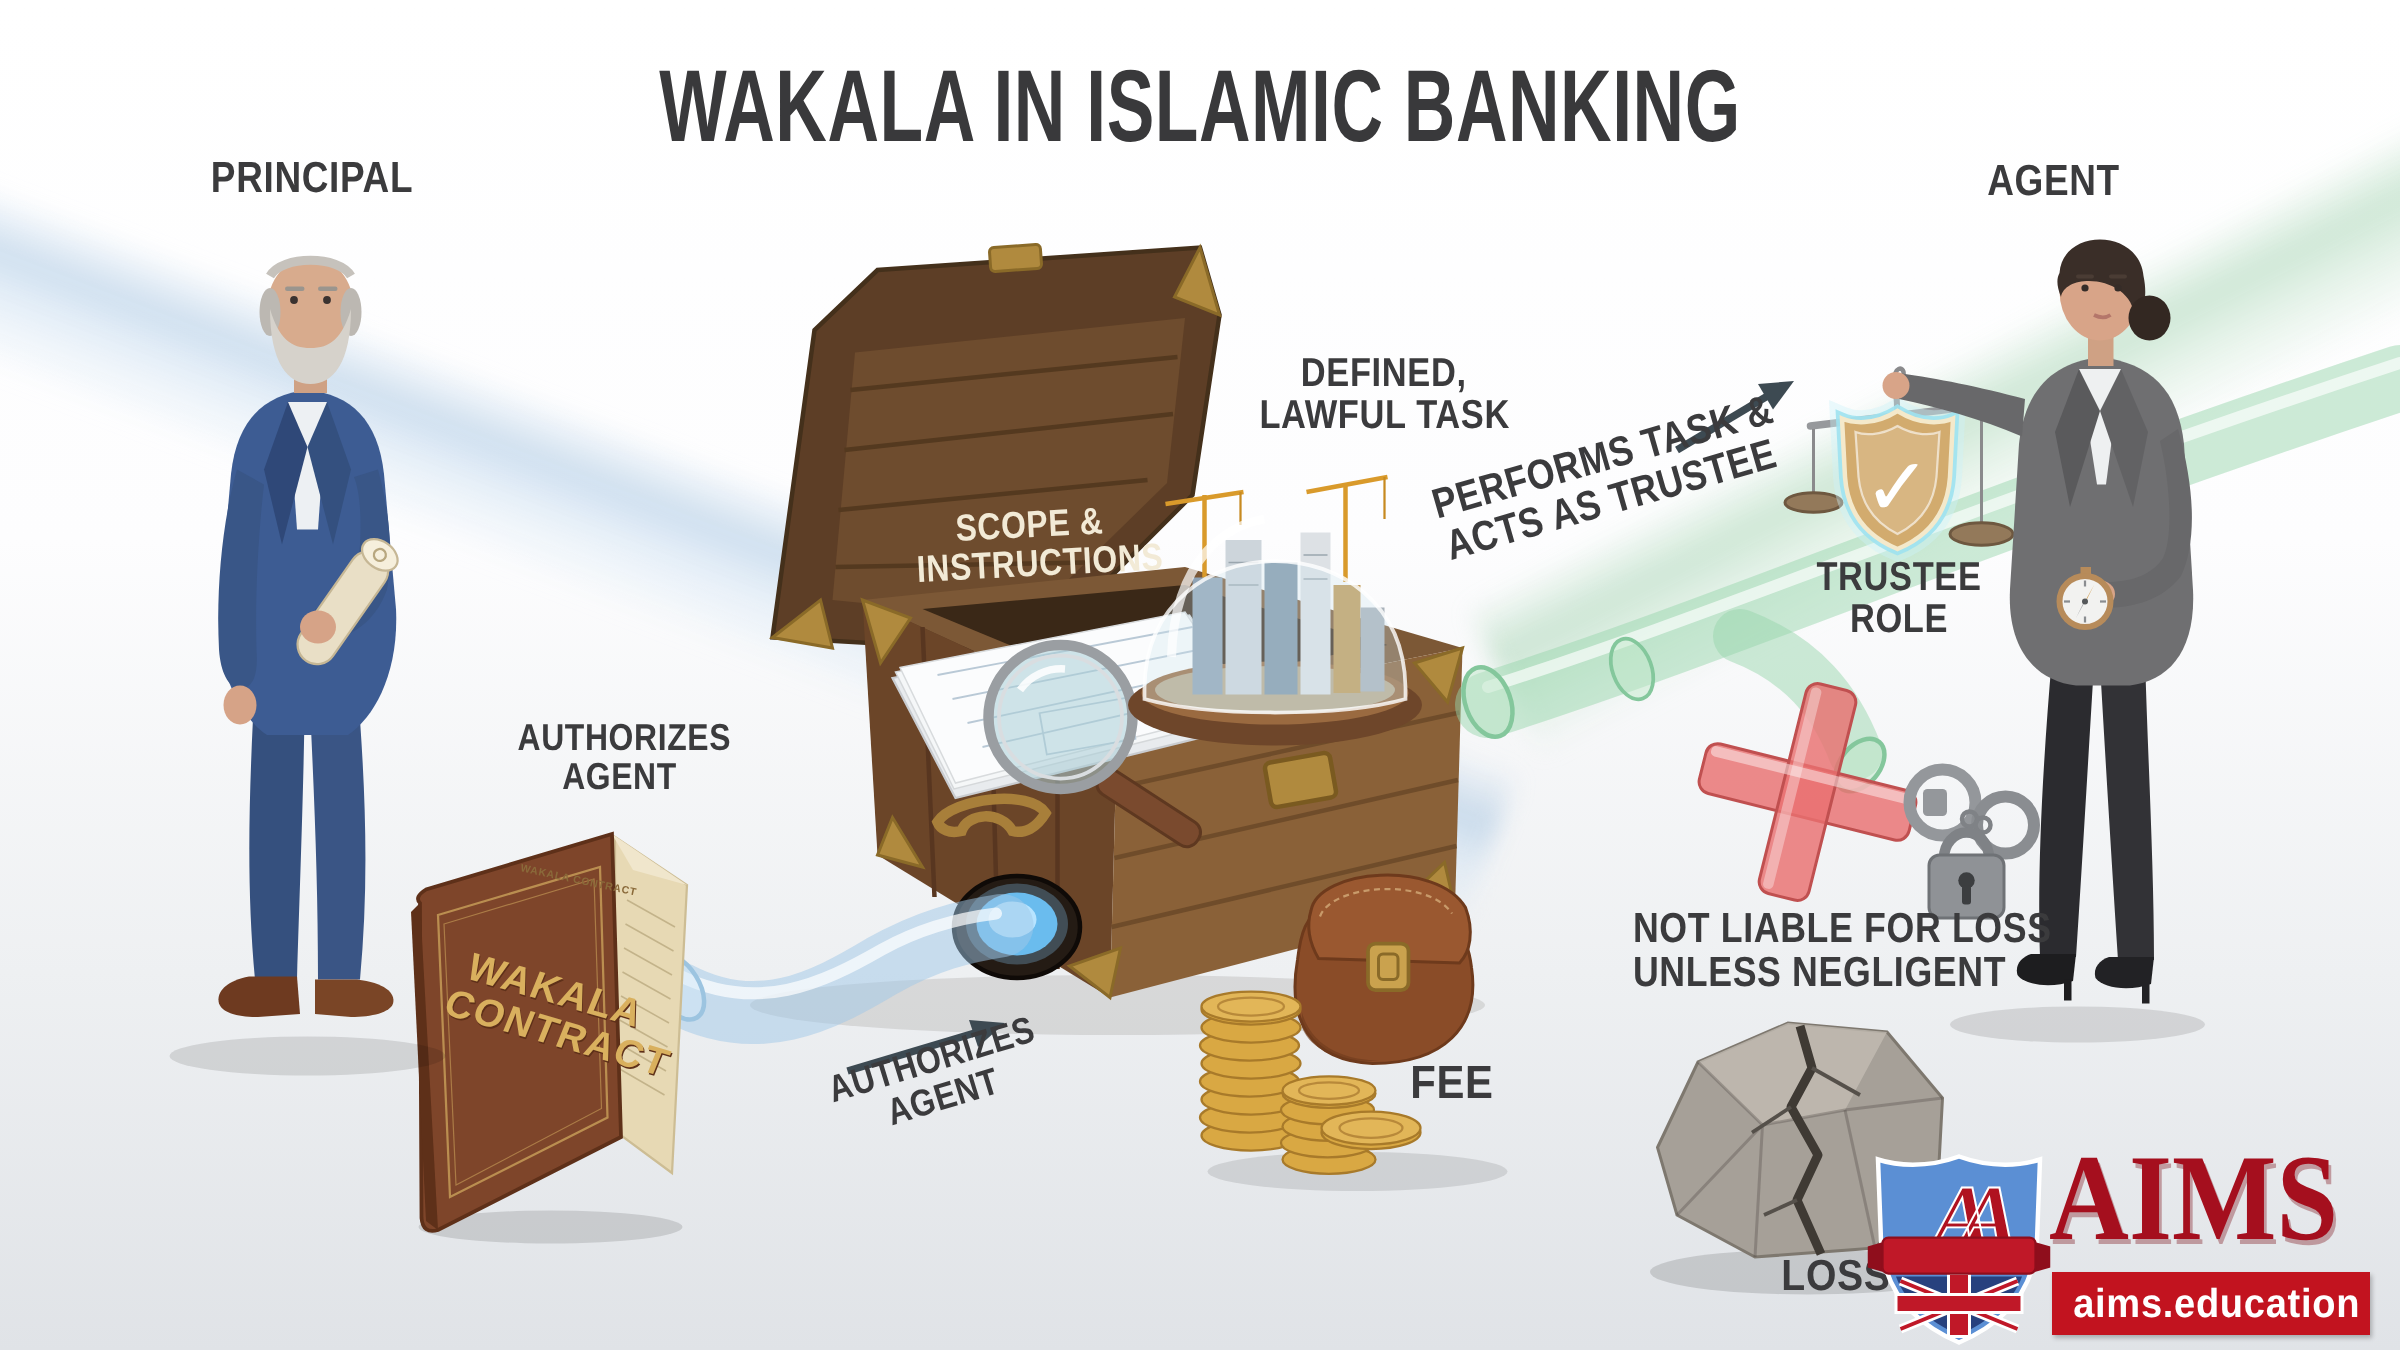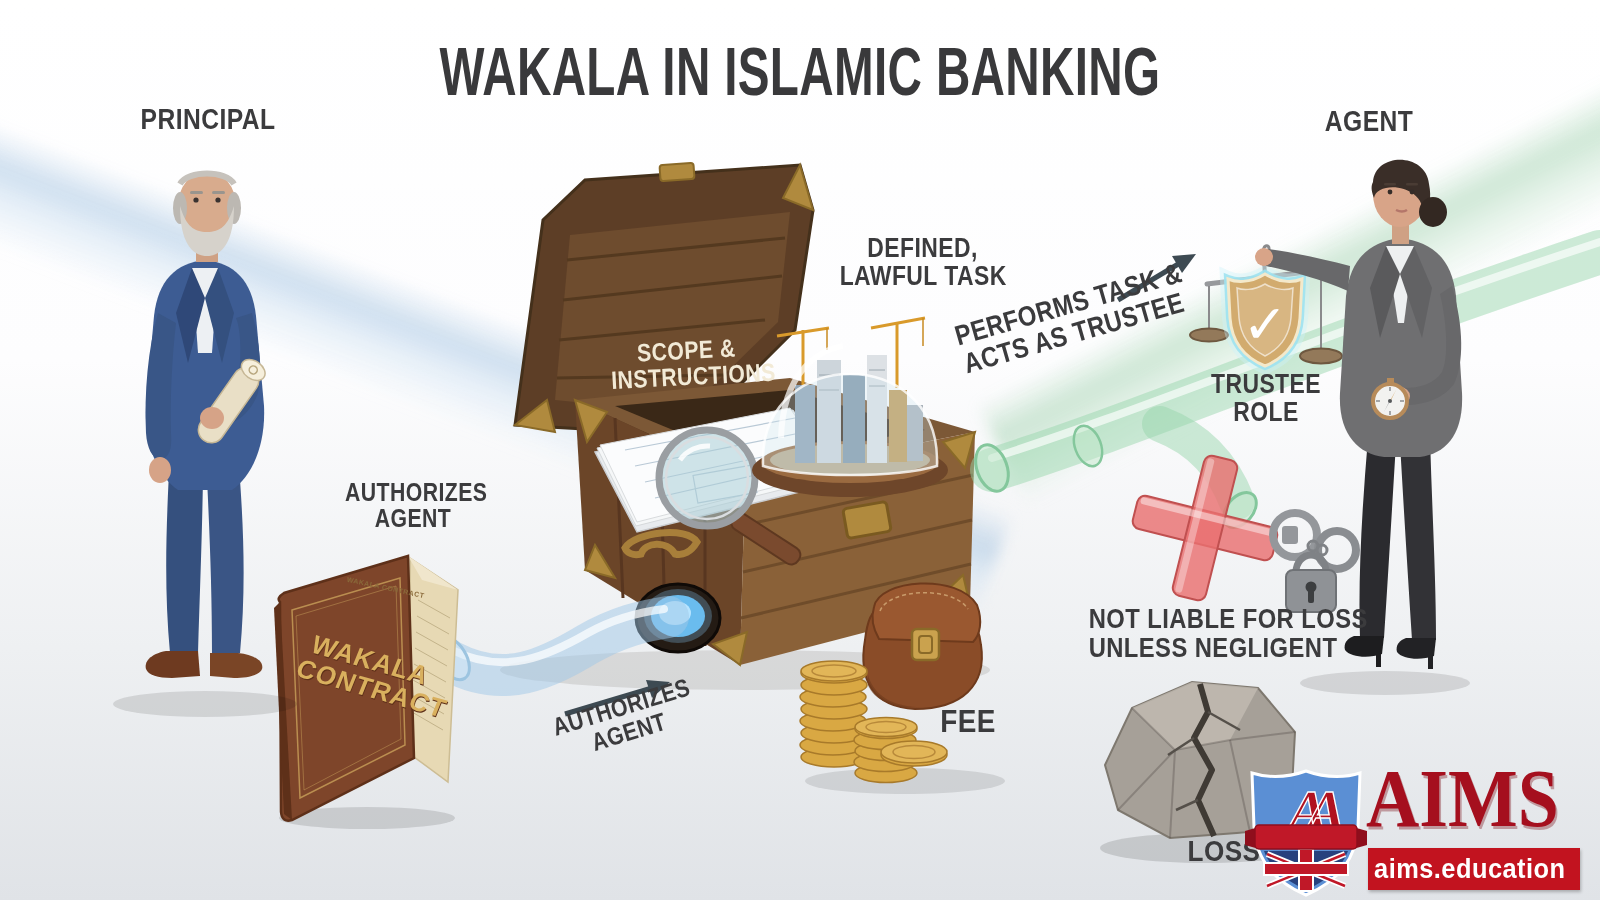--- a/index.html
+++ b/index.html
@@ -27,21 +27,21 @@
   #lbl-notliable{left:1068px;top:604px;width:275px;font-size:28px;transform:scaleX(.85);}
   #lbl-fee{left:918px;top:706px;width:100px;font-size:31px;transform:scaleX(.9);}
   #lbl-loss{left:1174px;top:836px;width:100px;font-size:29px;transform:scaleX(.9);}
   #book-cover-text{left:300px;top:646px;width:130px;font-size:26px;color:#d9b05e;
     transform:rotate(16deg) skewX(-6deg);text-shadow:1px 1px 0 #5e3019;letter-spacing:1px;}
   #book-page-header{left:346px;top:584px;font-size:7px;color:#8a6a3a;transform:rotate(12deg);letter-spacing:.5px;}
   #logo-name{position:absolute;left:1366px;top:758px;font-family:"Liberation Serif",serif;font-weight:bold;
     font-size:82px;color:#a50f1e;transform:scaleX(.9);transform-origin:left;line-height:1;
     text-shadow:2px 3px 0 rgba(120,10,18,.35);}
   #logo-box{position:absolute;left:1368px;top:848px;width:212px;height:42px;background:#c2131f;
-    display:flex;align-items:center;justify-content:flex-start;box-shadow:1px 2px 3px rgba(0,0,0,.25);}
+    display:flex;align-items:center;justify-content:flex-end;box-shadow:1px 2px 3px rgba(0,0,0,.25);}
   #logo-box span{color:#ffffff;font-weight:bold;font-size:27px;transform:scaleX(.94);letter-spacing:.5px;}
 </style>
 </head>
 <body>
 
 <div class="stage">
 
   <div class="streak streak-blue"></div>
   <div class="streak streak-green"></div>
 

